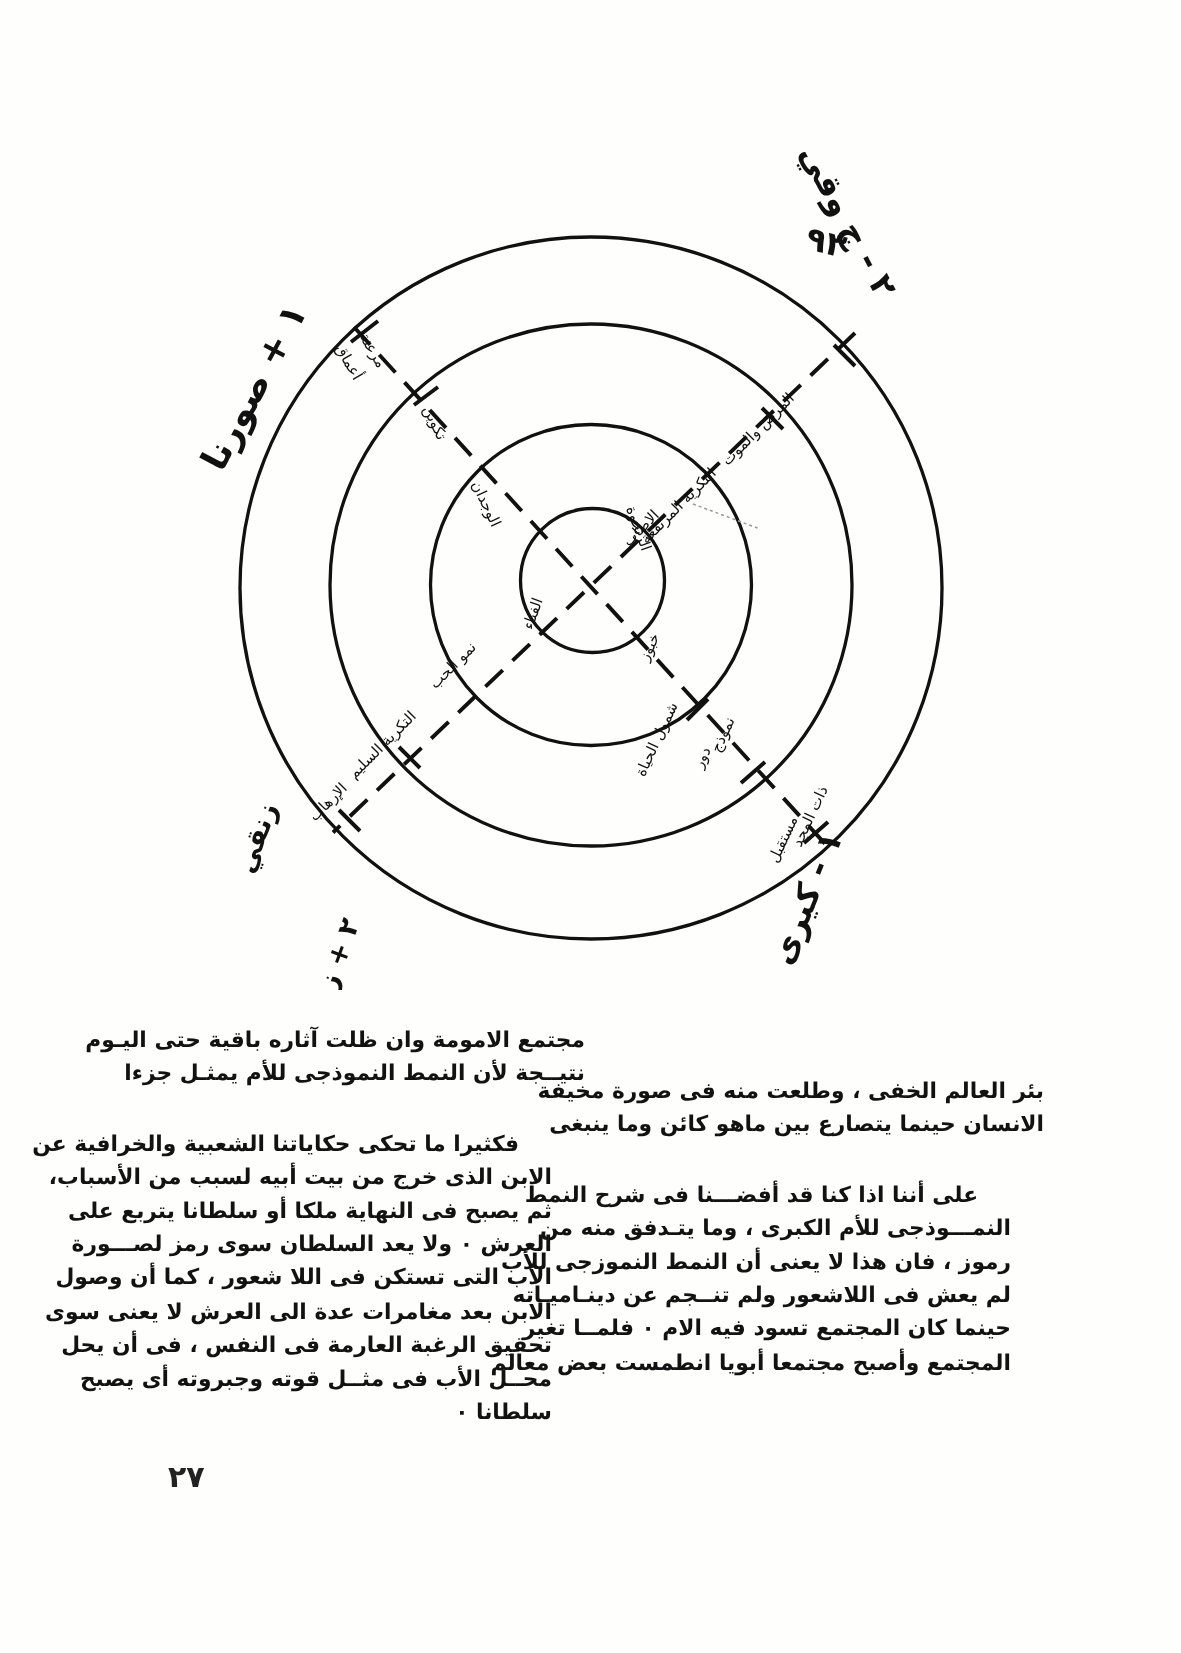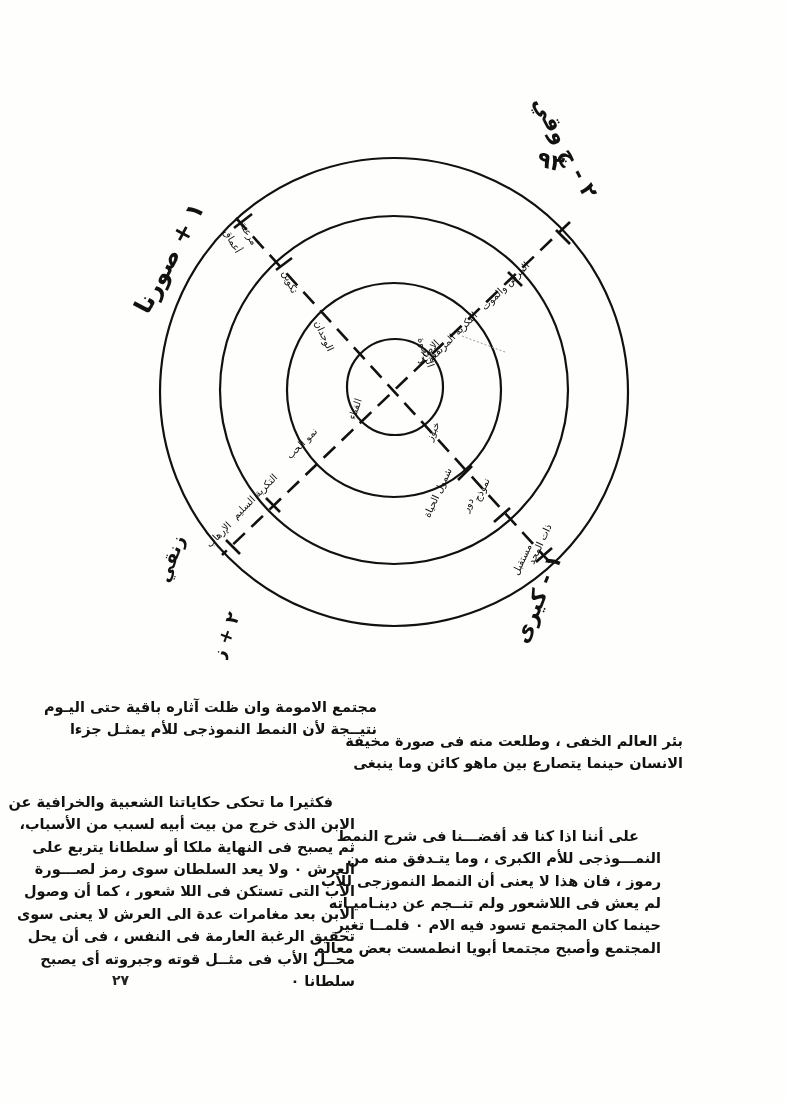--- a/index.html
+++ b/index.html
@@ -41,21 +41,21 @@
       direction: rtl;
       text-align: justify;
       text-align-last: right;
       font-family: "DejaVu Sans", "Liberation Sans", sans-serif;
       font-size: 14.5px;
       line-height: 22.4px;
       color: #121212;
       font-weight: 600;
     }
     .col p {
-      margin: 14px;
+      margin: 1px;
     }
     .col p.indent {
       text-indent: 22px;
     }
     .col .gap {
       height: 22px;
     }
     .col-right {
       left: 413px;
       top: 716px;
@@ -68,21 +68,21 @@
     }
     .line {
       display: block;
       white-space: nowrap;
     }
     .page-number {
       position: absolute;
       left: 112px;
       top: 972px;
       font-family: "DejaVu Sans", sans-serif;
-      font-size: 14px;
+      font-size: 20px;
       font-weight: 700;
       color: #222;
       letter-spacing: 1px;
     }
   </style>
 </head>
 <body>
 
 <div class="page">
 

